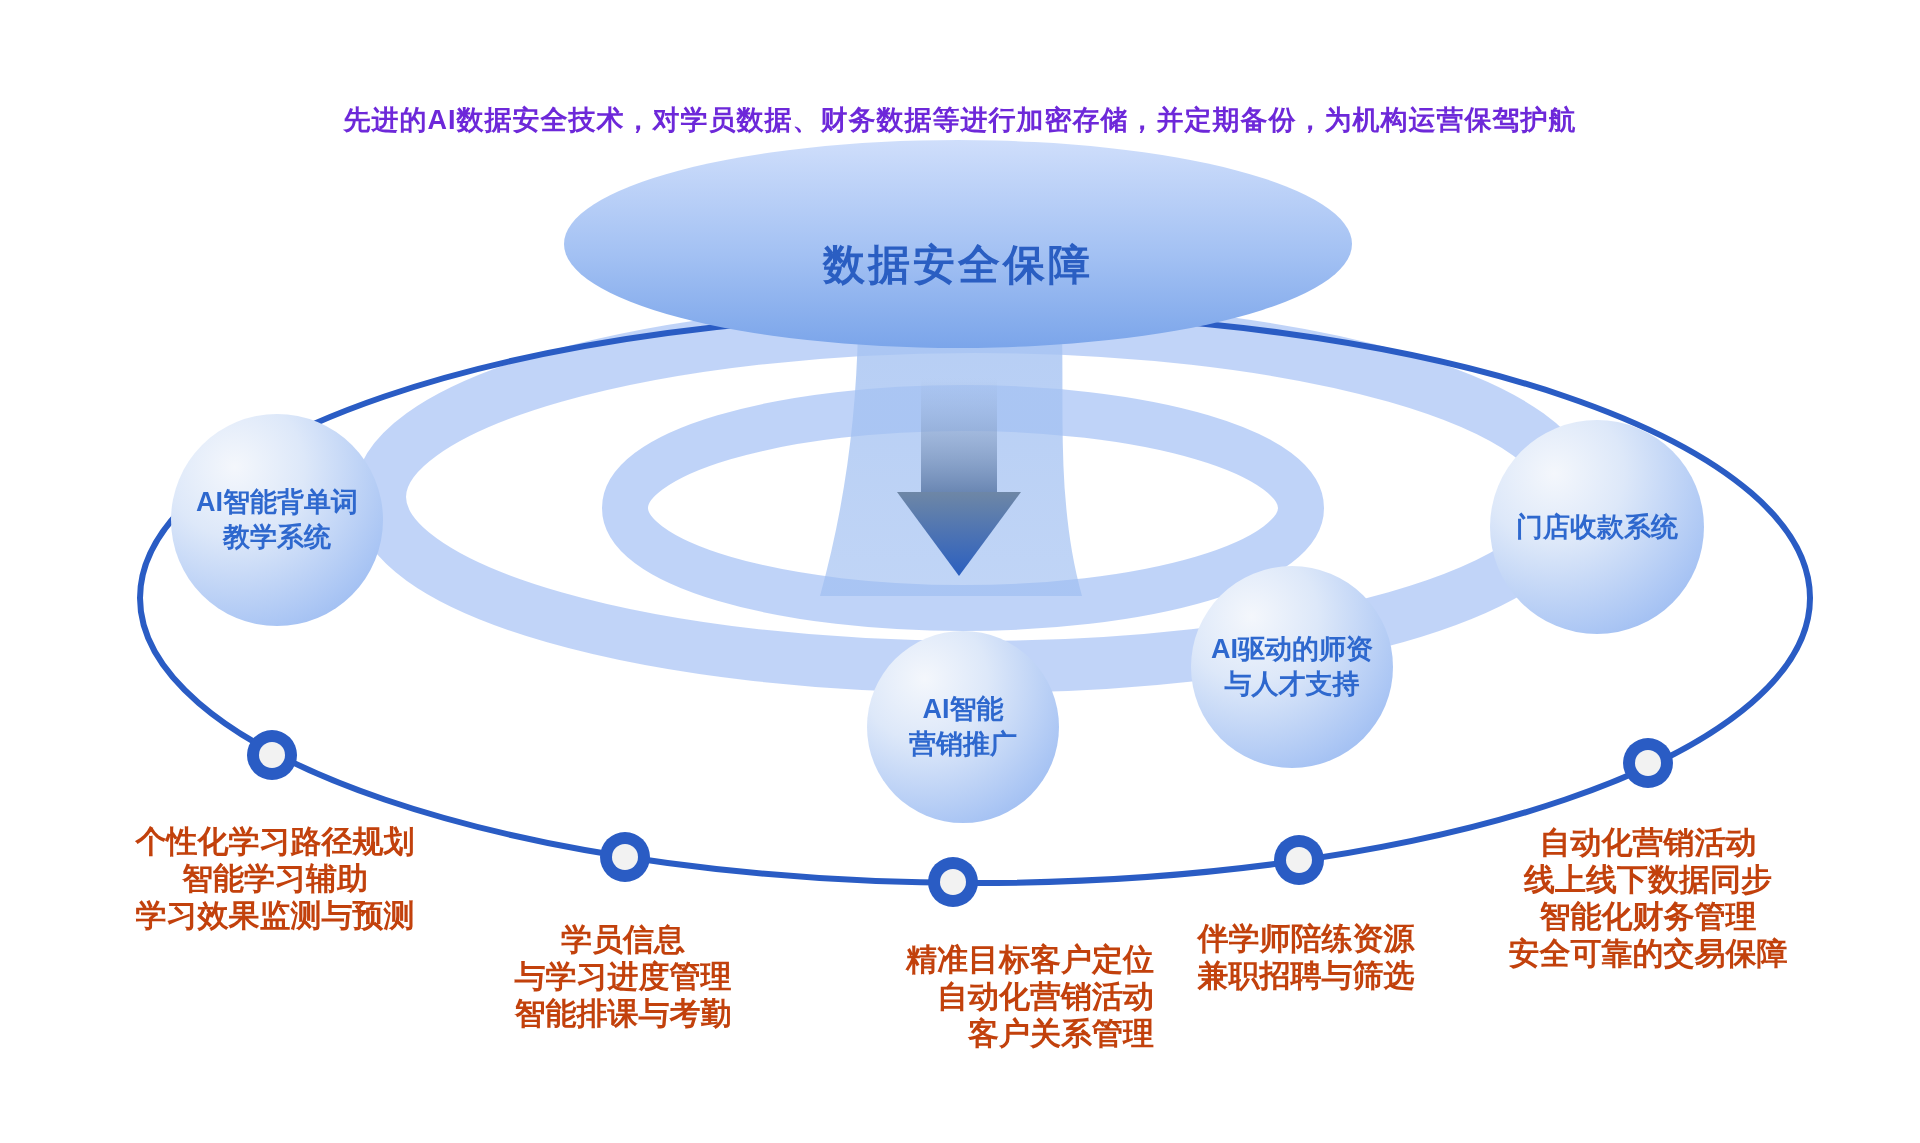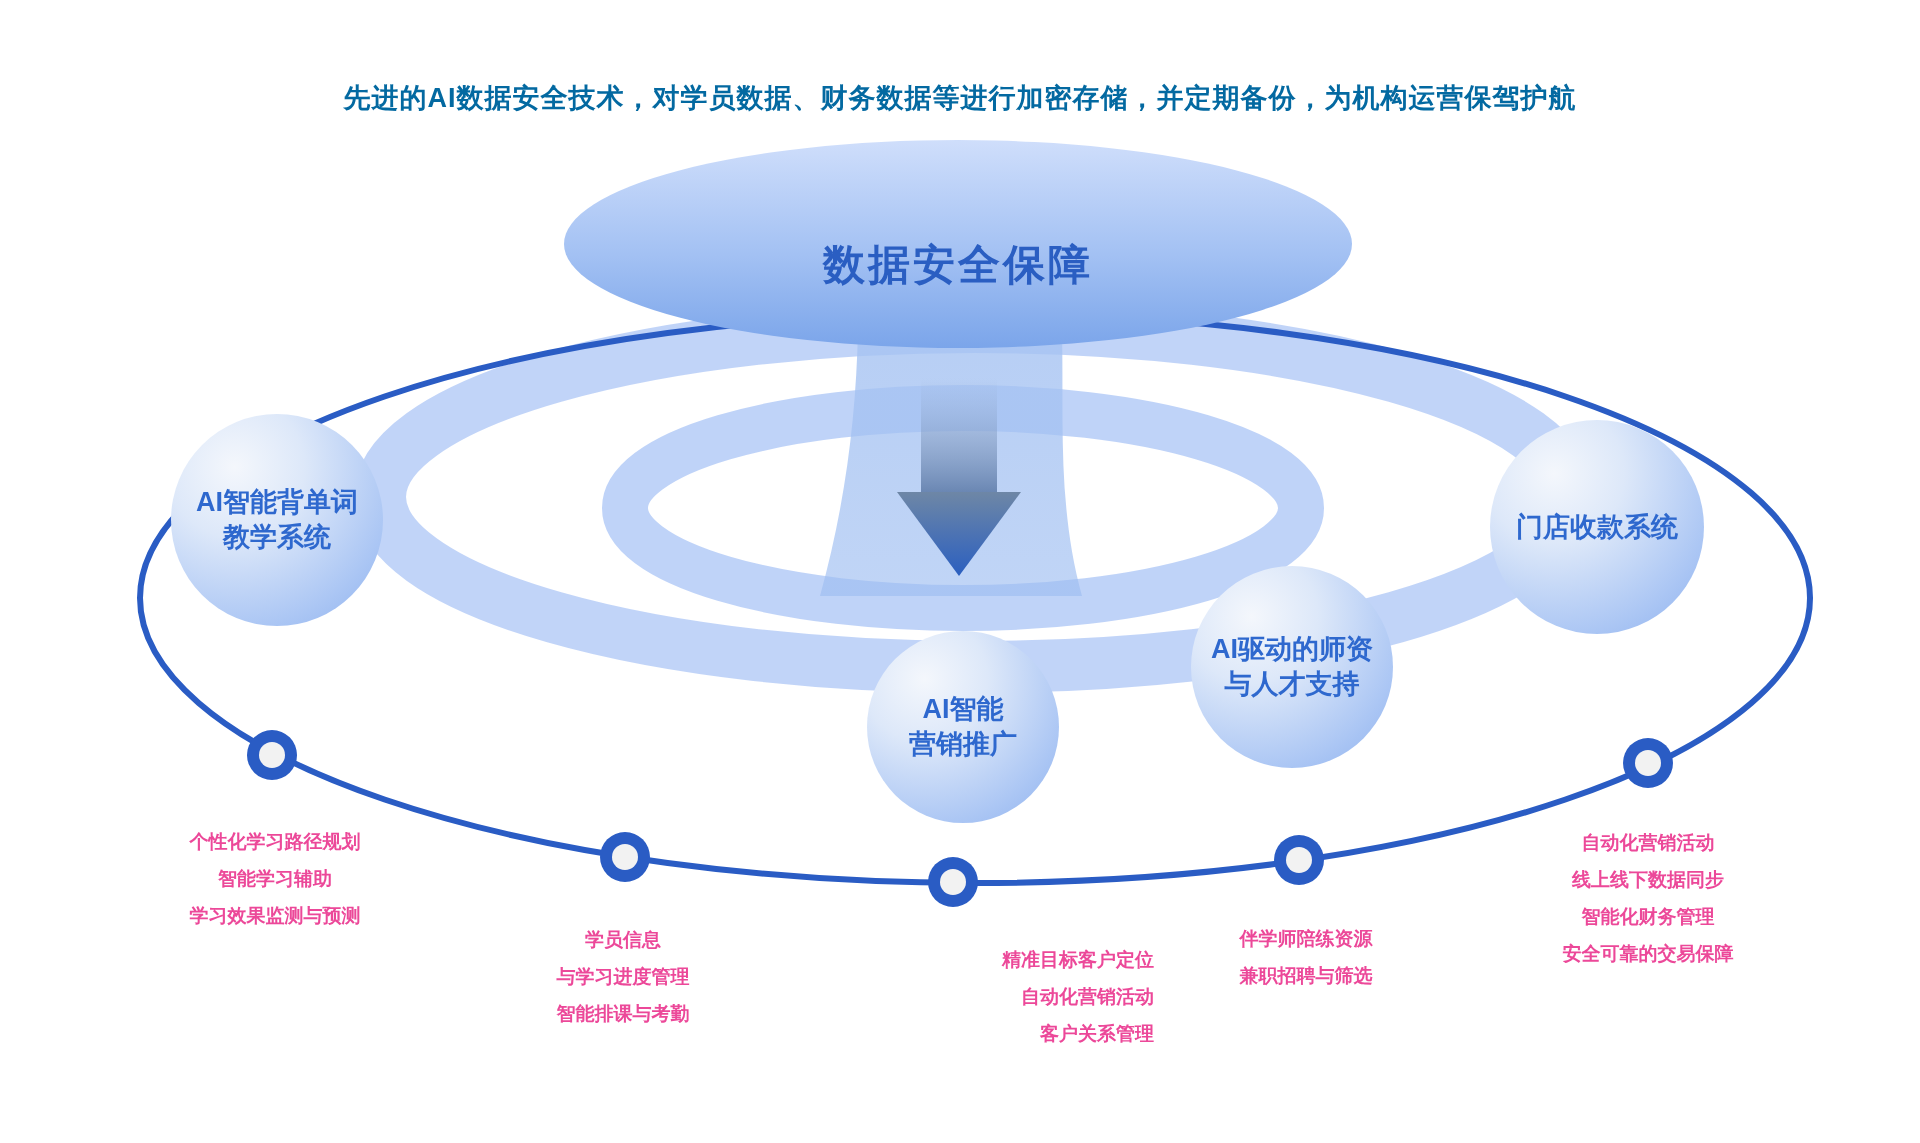--- a/index.html
+++ b/index.html
@@ -2,41 +2,41 @@
 <html><head>
 <meta charset="utf-8">
 <style>
   * { margin:0; padding:0; box-sizing:border-box; }
   html,body { background:#ffffff; }
   body { font-family:"Liberation Sans","DejaVu Sans",sans-serif; }
   .canvas { position:relative; width:1920px; height:1143px; background:#ffffff; overflow:hidden; }
   .scene { position:absolute; left:0; top:0; }
 
   .subtitle {
-    position:absolute; top:80px; left:0; width:1920px;
+    position:absolute; top:102px; left:0; width:1920px;
     text-align:center; font-size:27px; font-weight:bold;
-    color:#0369a1; letter-spacing:1px;
+    color:#6d28d9; letter-spacing:1px;
   }
 
   .hub-title {
     position:absolute; top:237px; left:563px; width:790px;
     text-align:center; font-size:42px; font-weight:bold;
     color:#2a5ec2; letter-spacing:3px;
   }
 
   .node {
     position:absolute; border-radius:50%;
     display:flex; flex-direction:column; align-items:center; justify-content:center;
     text-align:center; font-size:27px; font-weight:bold; color:#2e68ce; line-height:35px;
     background:radial-gradient(circle at 30% 25%, #f4f7fc 0%, #dde8f9 32%, #abc6f4 74%, #8cb0ee 100%);
   }
 
   .features {
     position:absolute; width:440px; text-align:center;
-    font-size:19px; font-weight:bold; color:#ec4899; line-height:37px;
+    font-size:31px; font-weight:bold; color:#c2410c; line-height:37px;
   }
 </style>
 </head>
 <body>
 
 <div class="canvas">
 
   <svg class="scene" width="1920" height="1143" viewBox="0 0 1920 1143">
     <defs>
       <linearGradient id="hubGrad" x1="0" y1="0" x2="0" y2="1">

